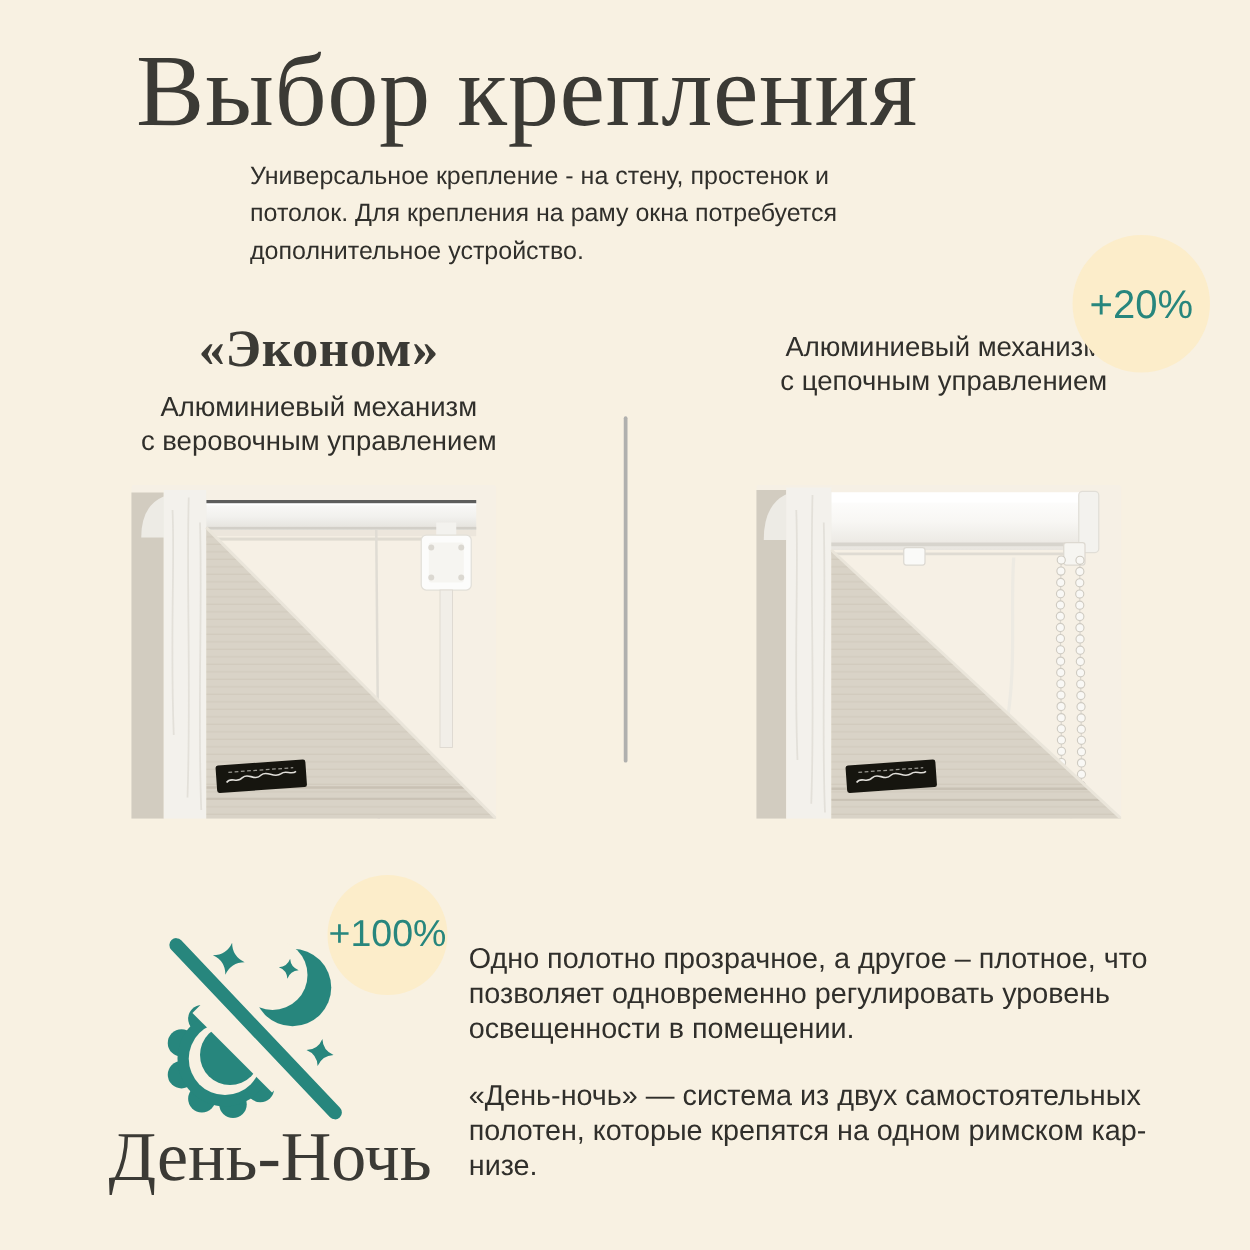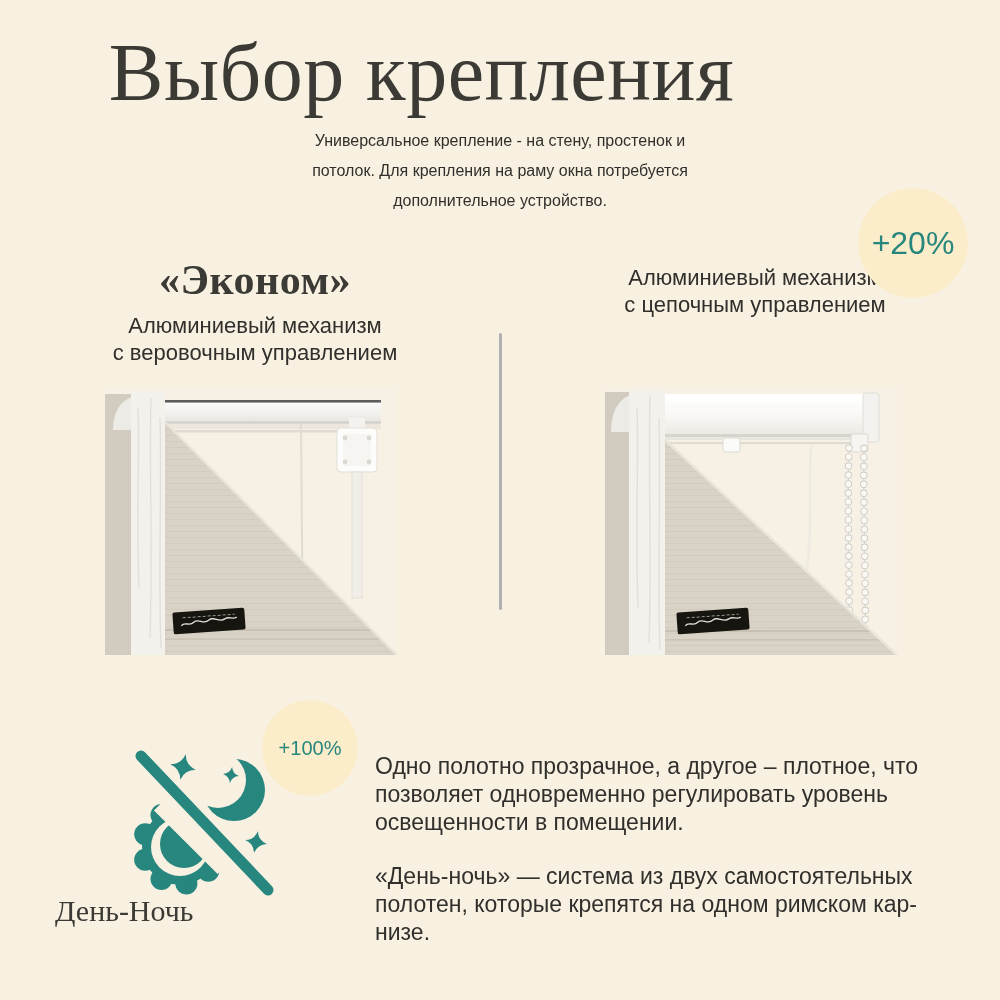--- a/index.html
+++ b/index.html
@@ -7,40 +7,40 @@
     --accent-teal:#27867d; --badge-bg:#fcedca; --divider:#b0b0ae;
     --fabric-beige:#d9d3c7;
   }
   *{margin:0;padding:0;box-sizing:border-box}
   body{background:#fff;font-family:"Liberation Sans",sans-serif}
   .poster{position:relative;width:1000px;height:1000px;background:var(--background);
     overflow:hidden;color:var(--text)}
   .serif{font-family:"Liberation Serif","DejaVu Serif",serif}
   .page-title{position:absolute;top:30px;left:0;width:843px;text-align:center;
     font-size:82px;font-weight:400;color:var(--title-color);letter-spacing:.5px;line-height:1.05}
-  .page-subtitle{position:absolute;top:126px;left:200px;width:600px;text-align:center;
-    font-size:16px;line-height:30px;white-space:pre-line;color:var(--text)}
+  .page-subtitle{position:absolute;top:126px;left:200px;width:600px;
+    font-size:20px;line-height:30px;white-space:pre-line;color:var(--text)}
   .option{position:absolute;width:320px;text-align:center}
   .option.economy{left:95px;top:256px}
   .option.standard{left:595px;top:256px}
   .option-name{font-size:42px;color:var(--title-color);font-weight:700;letter-spacing:.5px}
   .option-desc{margin-top:8px;font-size:22px;line-height:27px;white-space:pre-line}
   .badge{position:absolute;border-radius:50%;background:var(--badge-bg);
     display:flex;align-items:center;justify-content:center;color:var(--accent-teal);
     font-weight:400}
   .badge-20{left:858px;top:188px;width:110px;height:110px;font-size:32px}
-  .badge-100{left:262px;top:700px;width:96px;height:96px;font-size:20px}
+  .badge-100{left:262px;top:700px;width:96px;height:96px;font-size:30px}
   .divider{position:absolute;left:499px;top:333px;width:3px;height:277px;
     background:var(--divider);border-radius:2px}
   .photo{position:absolute;top:388px;width:292px;height:267px}
   .photo.economy{left:105px}
   .photo.standard{left:605px}
   .dn-icon{position:absolute;left:118px;top:742px;width:172px;height:162px}
-  .dn-label{position:absolute;left:55px;top:894px;width:300px;text-align:left;
-    font-size:30px;color:var(--title-color)}
+  .dn-label{position:absolute;left:66px;top:894px;width:300px;text-align:center;
+    font-size:56px;color:var(--title-color)}
   .dn-text{position:absolute;left:375px;top:752px;width:605px}
   .dn-text p{font-size:23px;line-height:28px;white-space:pre-line;margin-bottom:26px}
   .tl{fill:var(--accent-teal)}
   .cream{fill:var(--background)}
   .tls{stroke:var(--accent-teal)}
 </style>
 </head>
 <body>
 
 <div class="poster">

